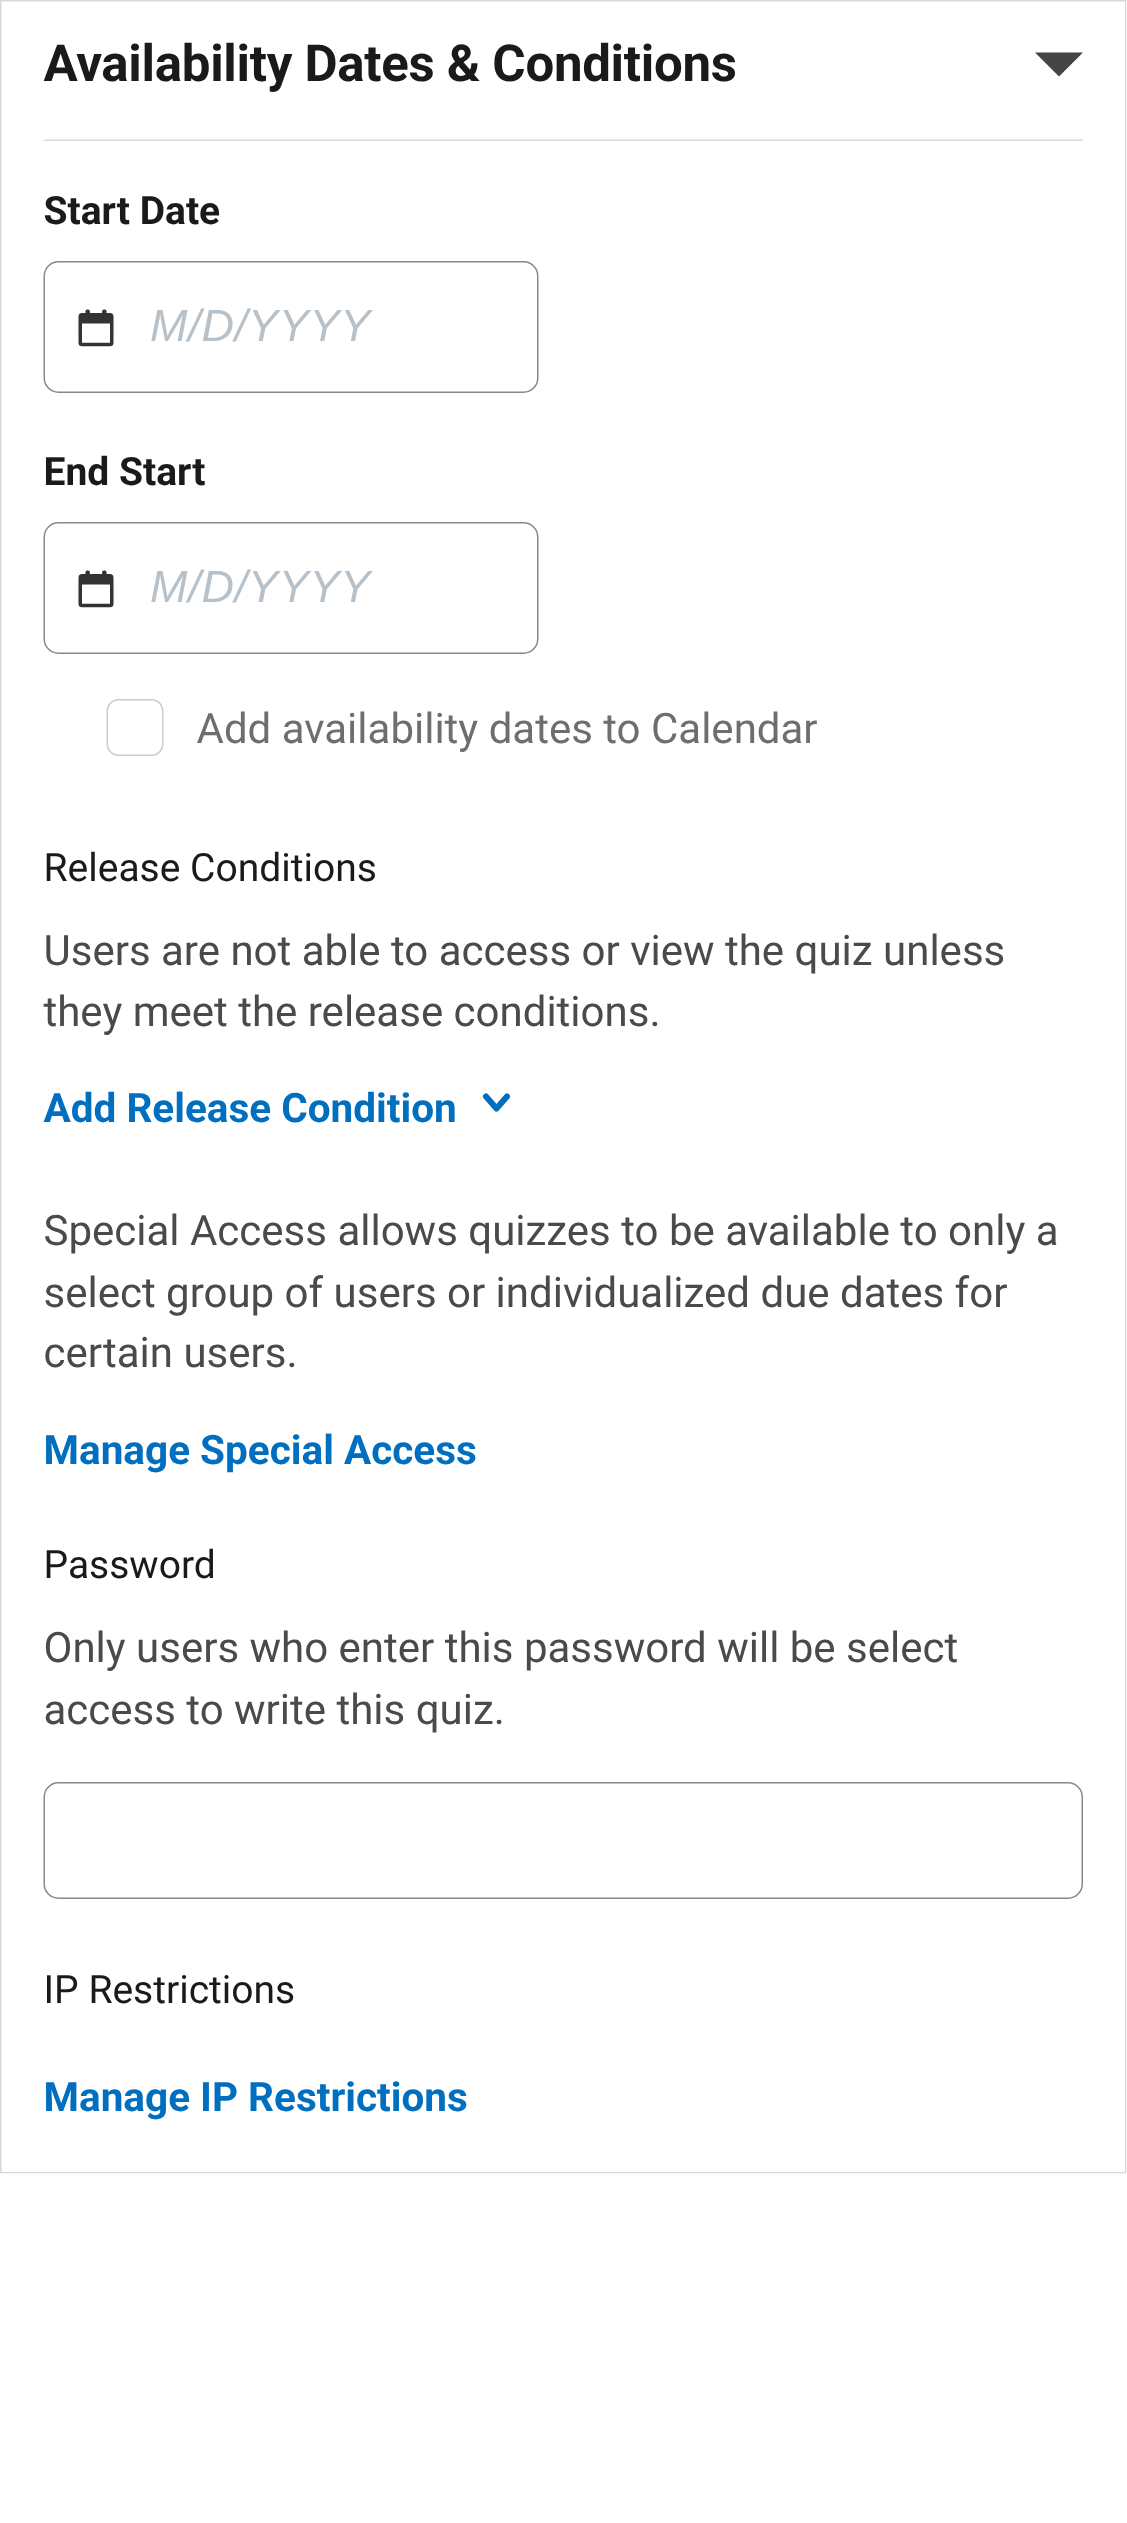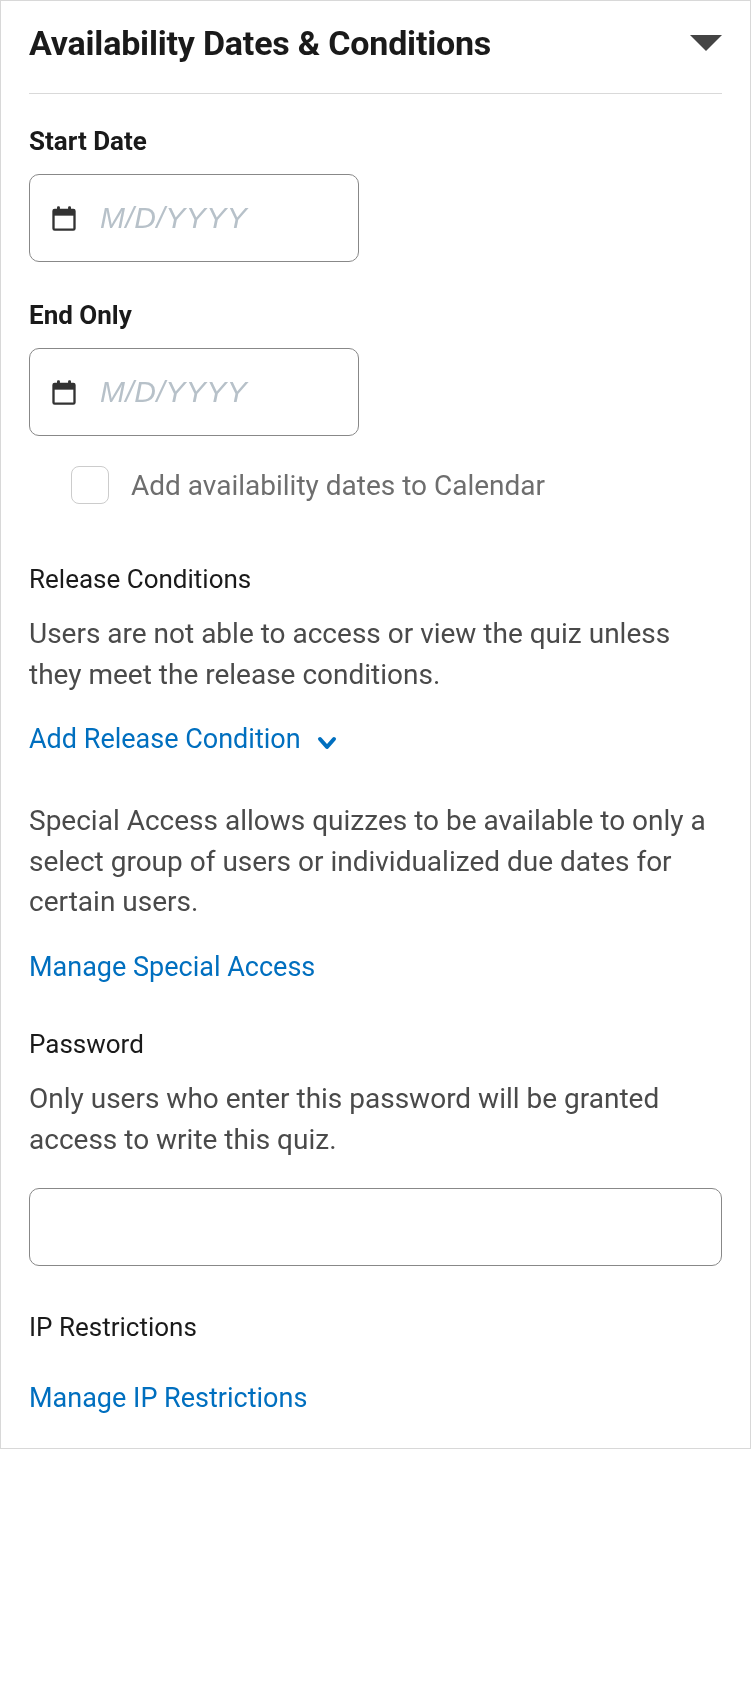--- a/index.html
+++ b/index.html
@@ -105,25 +105,25 @@
     margin-bottom: 20px;
   }
   .section-desc {
     font-size: 28px;
     color: #4a4a4a;
     line-height: 1.45;
     margin-bottom: 28px;
   }
   .link-action {
     font-size: 27px;
-    font-weight: 400;
+    font-weight: 700;
     color: #006fbf;
     text-decoration: none;
     display: inline-flex;
-    align-items: flex-end;
+    align-items: flex-start;
     cursor: pointer;
   }
   .link-action .chev-sm {
     margin-left: 14px;
     display:inline-block;
   }
   .section {
     margin-bottom: 46px;
   }
   .password-input {
@@ -157,21 +157,21 @@
           <rect x="3" y="5" width="18" height="5" fill="#333"></rect>
           <rect x="6" y="2" width="2.5" height="5" rx="1" fill="#333"></rect>
           <rect x="15.5" y="2" width="2.5" height="5" rx="1" fill="#333"></rect>
         </svg>
       </span>
       <input type="text" placeholder="M/D/YYYY" style="">
     </div>
   </div>
 
   <div class="field-block" style="margin-bottom:26px">
-    <label class="field-label">End Only</label>
+    <label class="field-label">End Start</label>
     <div class="date-input">
       <span class="cal-icon">
         <svg viewBox="0 0 24 24" width="28" height="28" fill="#333">
           <rect x="3" y="5" width="18" height="17" rx="1" fill="none" stroke="#333" stroke-width="2"></rect>
           <rect x="3" y="5" width="18" height="5" fill="#333"></rect>
           <rect x="6" y="2" width="2.5" height="5" rx="1" fill="#333"></rect>
           <rect x="15.5" y="2" width="2.5" height="5" rx="1" fill="#333"></rect>
         </svg>
       </span>
       <input type="text" placeholder="M/D/YYYY" style="">
@@ -198,21 +198,21 @@
 
   <div class="section">
     <div class="section-desc">Special Access allows quizzes to be available to only a select group of users or individualized due dates for certain users.</div>
     <a class="link-action">
       <span>Manage Special Access</span>
     </a>
   </div>
 
   <div class="section">
     <div class="section-title">Password</div>
-    <div class="section-desc">Only users who enter this password will be granted access to write this quiz.</div>
+    <div class="section-desc">Only users who enter this password will be select access to write this quiz.</div>
     <input class="password-input" type="text" value="" style="">
   </div>
 
   <div class="section" style="margin-bottom:0">
     <div class="section-title" style="margin-bottom:40px">IP Restrictions</div>
     <a class="link-action">
       <span>Manage IP Restrictions</span>
     </a>
   </div>
 

